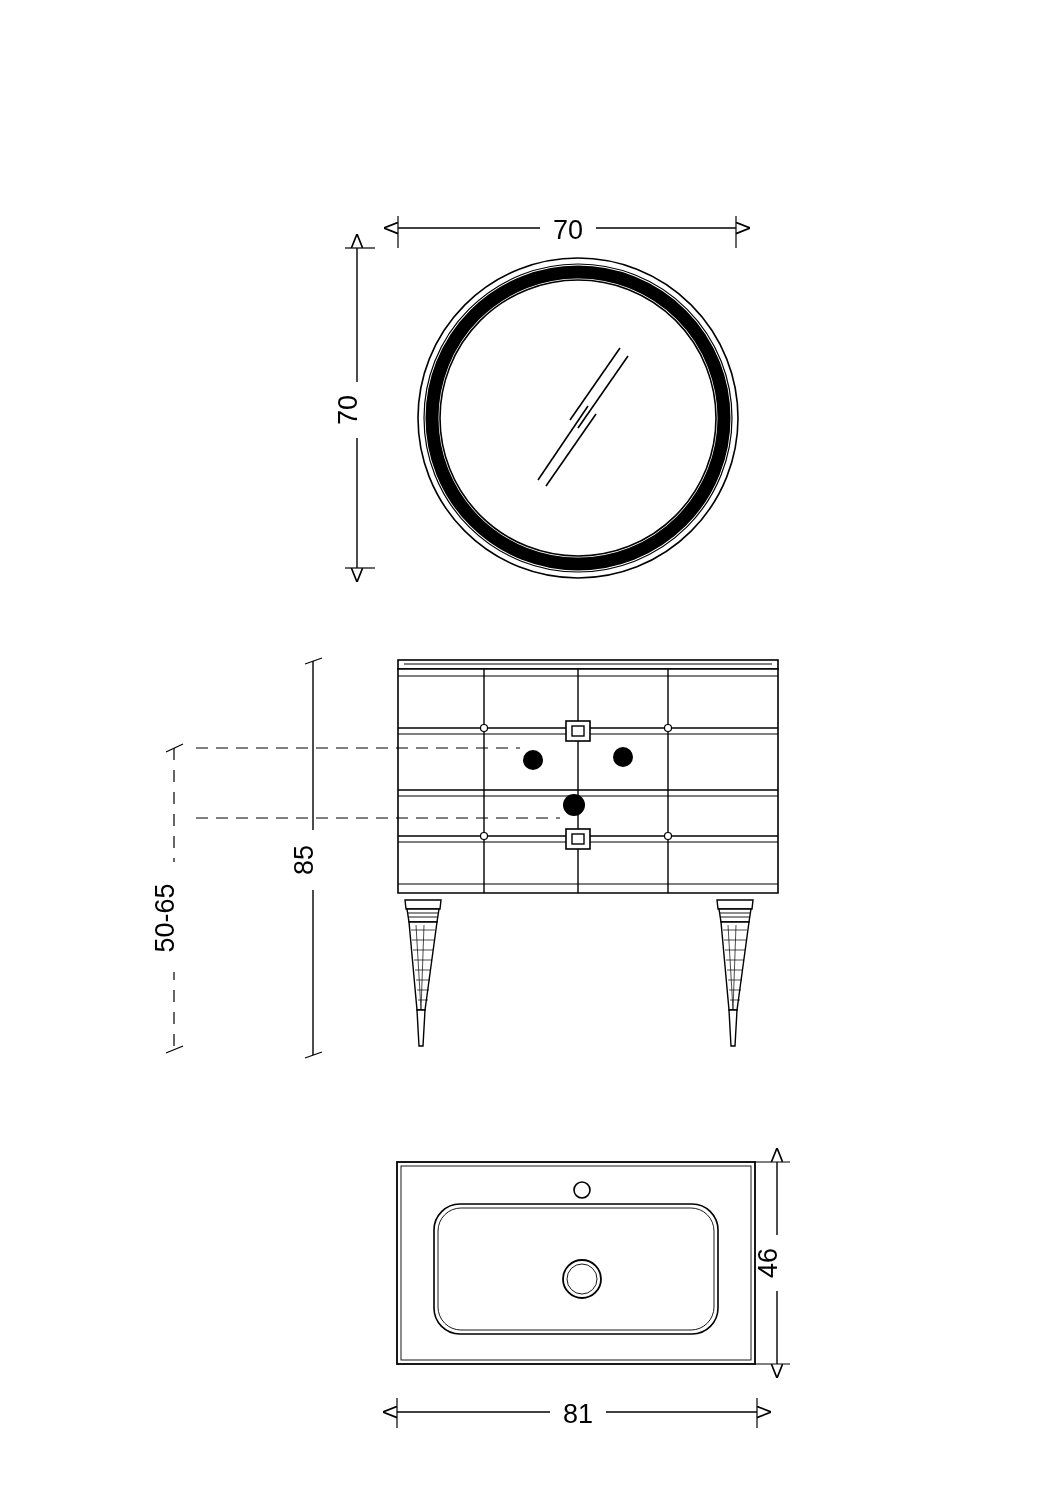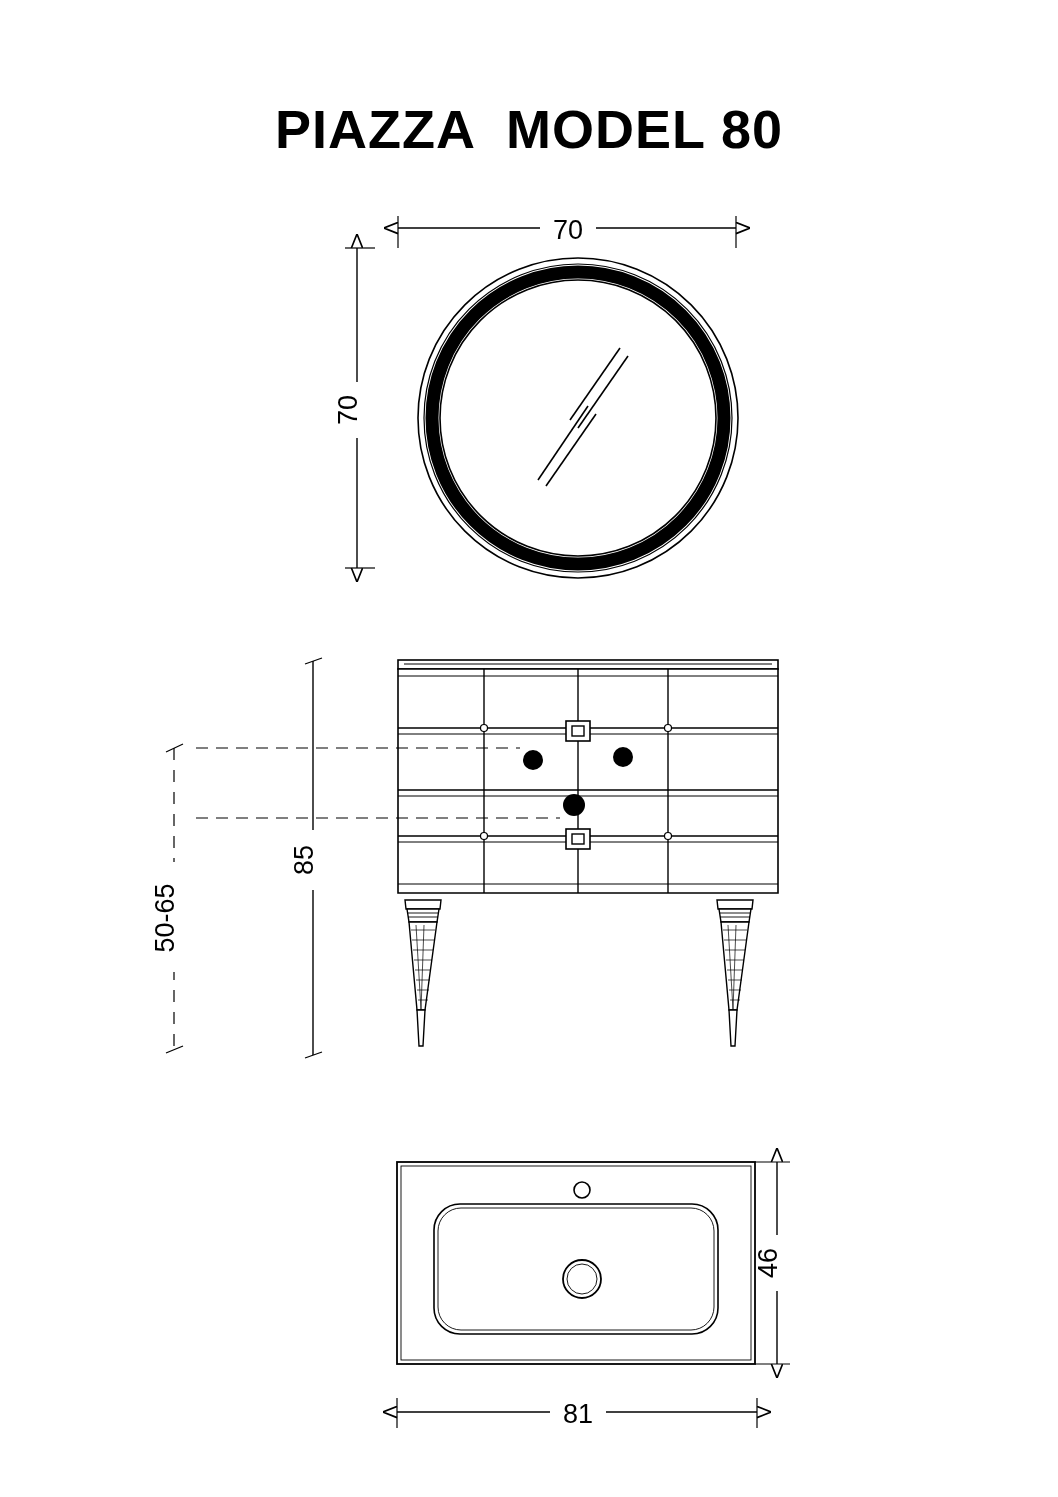--- a/index.html
+++ b/index.html
@@ -42,21 +42,20 @@
     font-family: "Liberation Sans", sans-serif;
     font-size: 27px;
     fill: #000000;
   }
 </style>
 </head>
 <body>
 
 <div class="page">
 
-  <div class="title">PIAZZA  MODEL 80</div>
 
   <svg class="drawing" width="1058" height="1497" viewBox="0 0 1058 1497">
 
     <defs>
       <marker id="arrowL" markerWidth="12" markerHeight="12" refX="10" refY="4" orient="auto">
         <path d="M10,0 L0,4 L10,8" fill="none" stroke="#000" stroke-width="1.2"></path>
       </marker>
       <marker id="arrowR" markerWidth="12" markerHeight="12" refX="2" refY="4" orient="auto">
         <path d="M2,0 L12,4 L2,8" fill="none" stroke="#000" stroke-width="1.2"></path>
       </marker>

